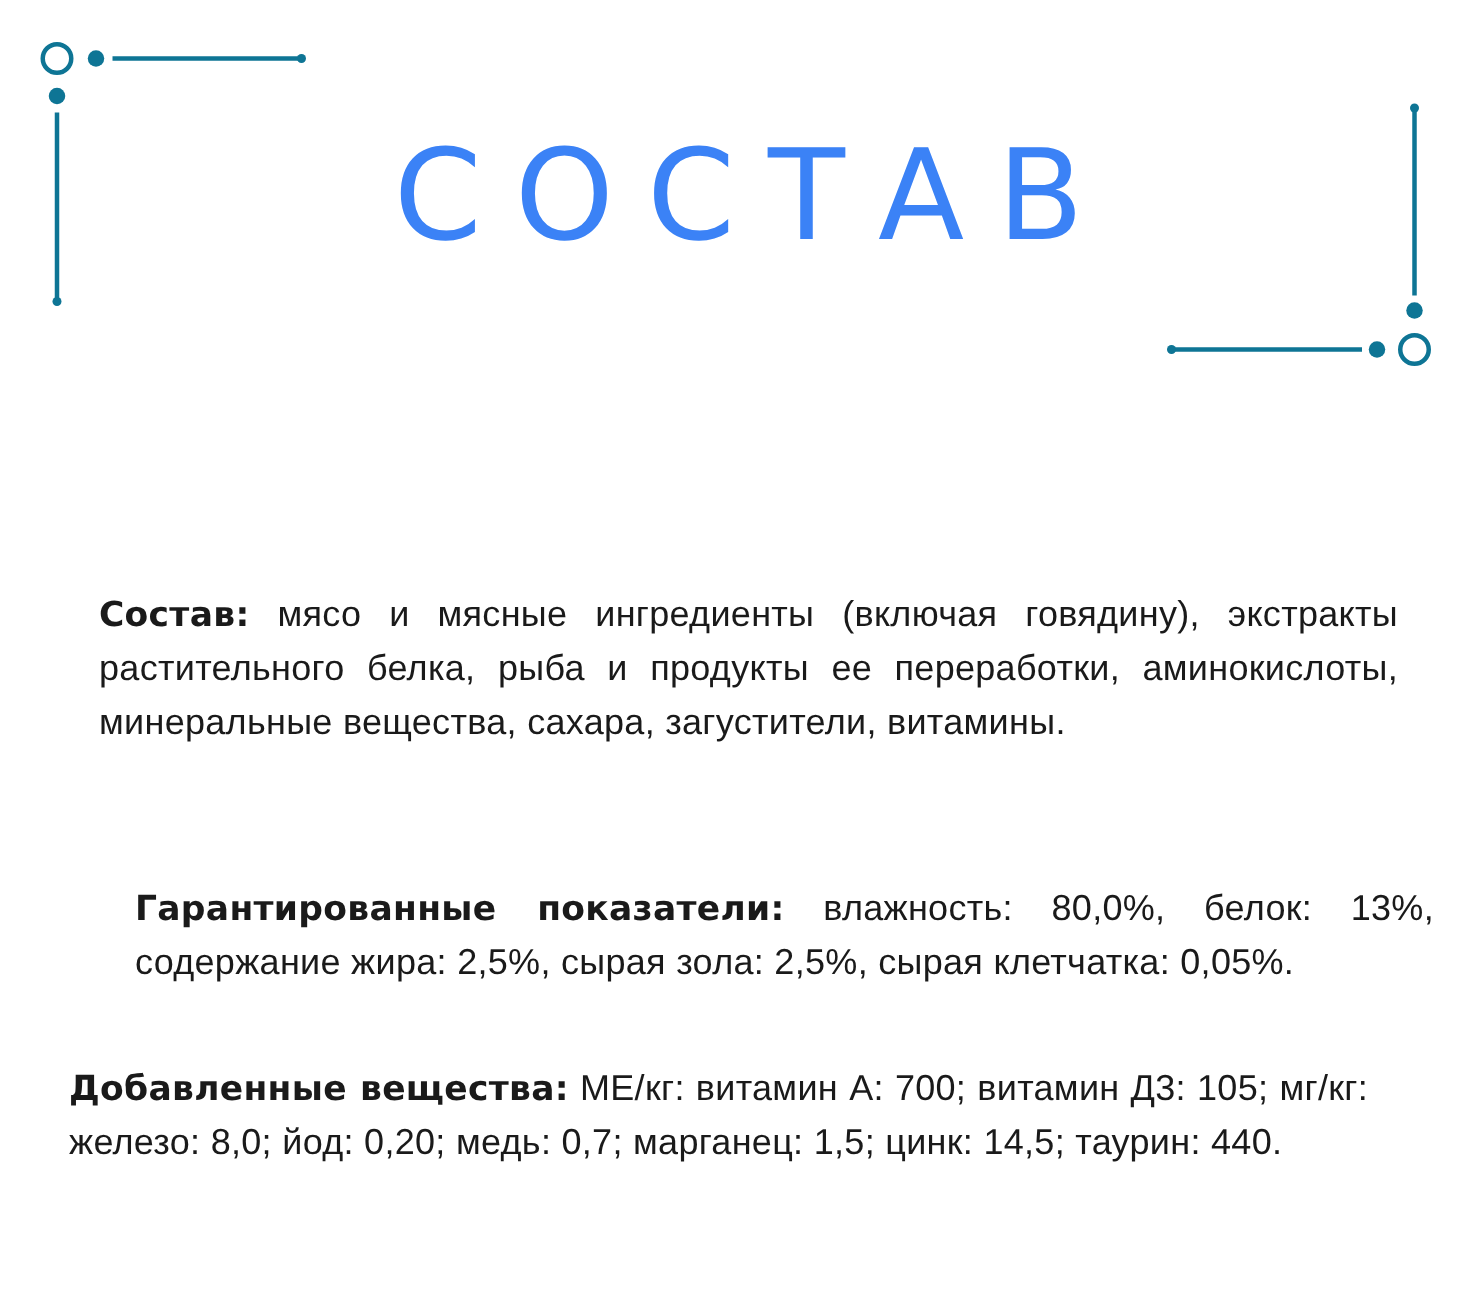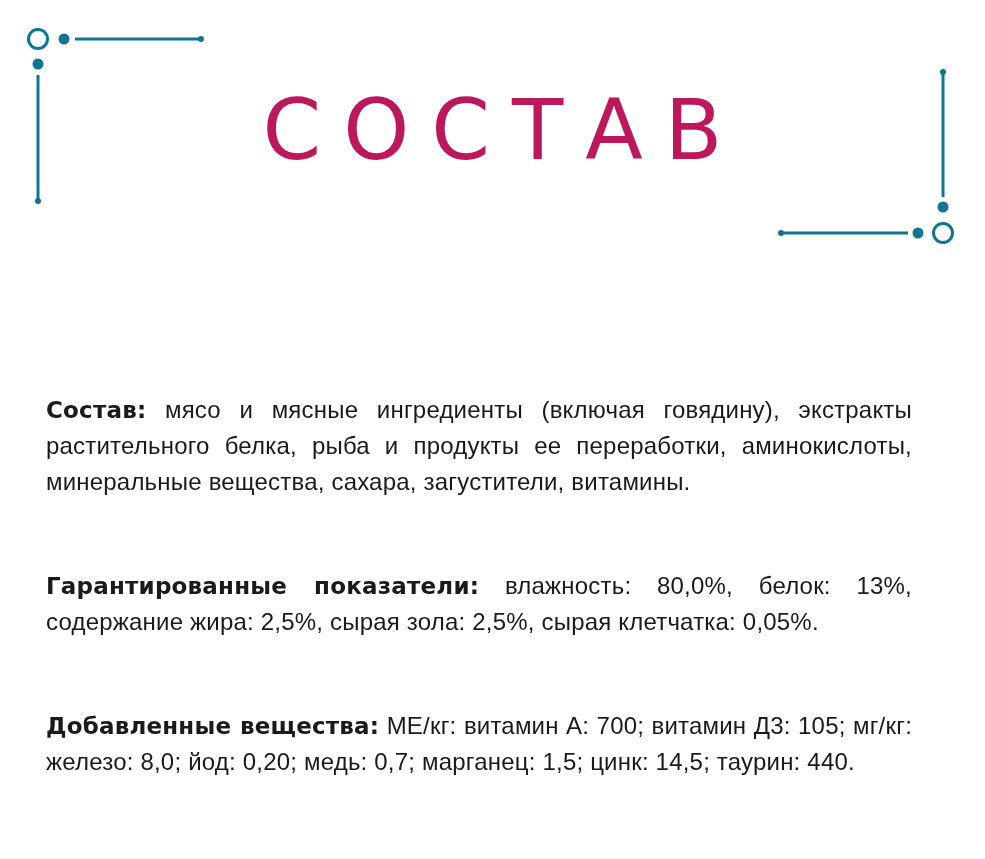--- a/index.html
+++ b/index.html
@@ -47,22 +47,22 @@
       text-align: justify;
       text-align-last: left;
       margin: 0;
       letter-spacing: 0.2px;
     }
     .section .label {
       font-weight: bold;
       font-family: "DejaVu Sans", "Liberation Sans", sans-serif;
       font-size: 23px;
     }
-    #sec-composition { top: 392px; }
-    #sec-guaranteed { top: 568px; }
+    #sec-composition { top: 392px; margin-left: 20px; }
+    #sec-guaranteed { top: 588px; margin-left: 44px; }
     #sec-additives { top: 708px; }
   </style>
 </head>
 <body>
 
 <svg class="deco" width="985" height="859" viewBox="0 0 985 859" xmlns="http://www.w3.org/2000/svg">
   <g fill="#0e7595" stroke="#0e7595">
     <circle cx="38" cy="39" r="9.5" fill="none" stroke-width="3"></circle>
     <circle cx="64" cy="39" r="5.5" stroke="none"></circle>
     <circle cx="38" cy="64" r="5.5" stroke="none"></circle>
@@ -75,21 +75,21 @@
     <circle cx="943" cy="233" r="9.5" fill="none" stroke-width="3"></circle>
     <circle cx="918" cy="233" r="5.5" stroke="none"></circle>
     <circle cx="943" cy="207" r="5.5" stroke="none"></circle>
     <line x1="782" y1="233" x2="908" y2="233" stroke-width="3"></line>
     <circle cx="781" cy="233" r="3" stroke="none"></circle>
     <line x1="943" y1="73" x2="943" y2="197" stroke-width="3"></line>
     <circle cx="943" cy="72" r="3" stroke="none"></circle>
   </g>
 </svg>
 
-<h1 class="page-title" style="color:#be185d;">СОСТАВ</h1>
+<h1 class="page-title" style="color:#3b82f6;">СОСТАВ</h1>
 
 <p class="section" id="sec-composition">
   <span class="label">Состав:</span>
   <span>мясо и мясные ингредиенты (включая говядину), экстракты растительного белка, рыба и продукты ее переработки, аминокислоты, минеральные вещества, сахара, загустители, витамины.</span>
 </p>
 
 <p class="section" id="sec-guaranteed">
   <span class="label">Гарантированные показатели:</span>
   <span>влажность: 80,0%, белок: 13%, содержание жира: 2,5%, сырая зола: 2,5%, сырая клетчатка: 0,05%.</span>
 </p>

